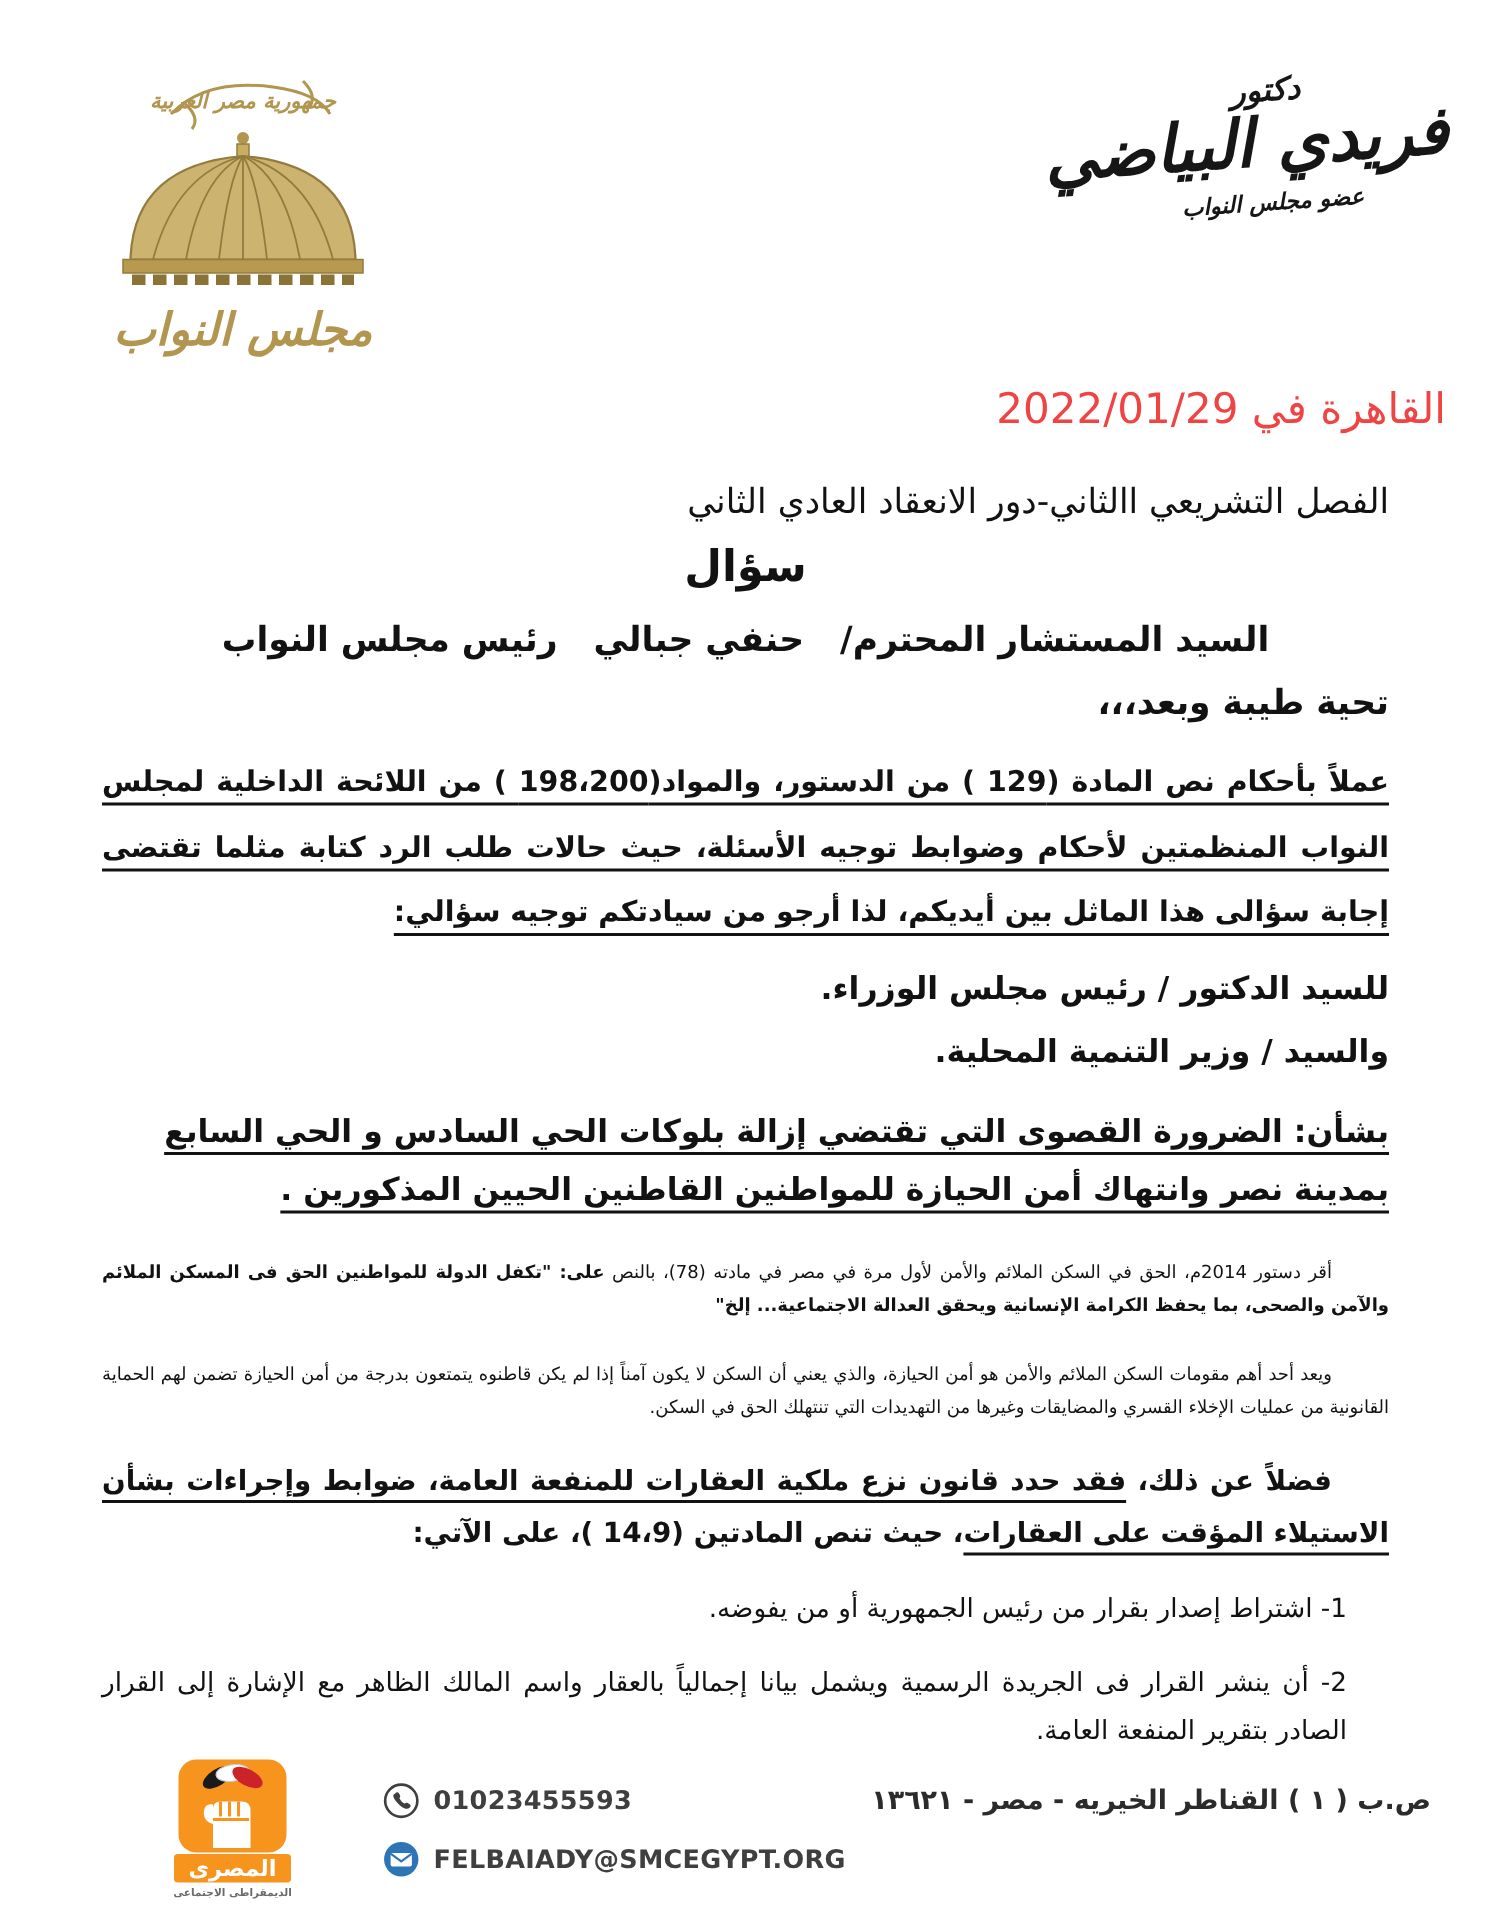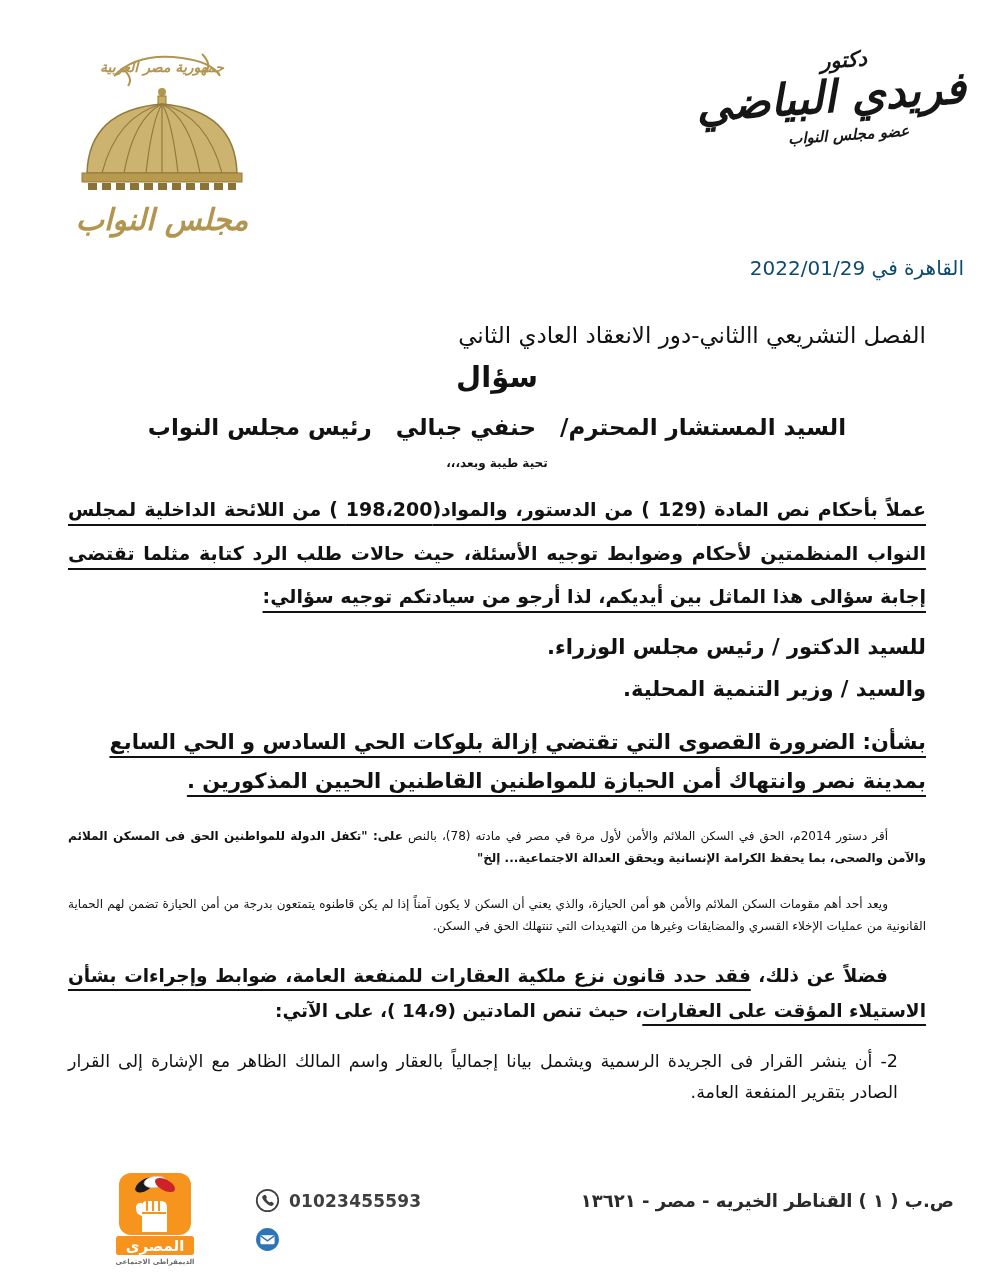--- a/index.html
+++ b/index.html
@@ -6,27 +6,27 @@
   .page{
     position:relative;width:994px;height:1280px;background:#ffffff;overflow:hidden;
     font-family:"DejaVu Sans","Liberation Sans",sans-serif;color:#111;
   }
   
   .parl-logo{position:absolute;top:38px;left:62px;width:200px;height:205px;}
   .signature{position:absolute;top:48px;right:28px;width:240px;text-align:center;direction:rtl;transform:rotate(-4deg);color:#161616;}
   .sig-title{font-size:21px;font-weight:bold;font-style:italic;}
   .sig-name{font-size:44px;font-weight:bold;font-style:italic;line-height:1.1;white-space:nowrap;}
   .sig-role{font-size:15px;font-weight:bold;font-style:italic;margin-top:6px;}
-  .date-line{position:absolute;top:256px;right:30px;font-size:20px;direction:rtl;color:#0c4a6e;}
+  .date-line{position:absolute;top:256px;right:30px;font-size:28px;direction:rtl;color:#ef4444;}
   
   .content{position:absolute;top:322px;right:68px;left:68px;direction:rtl;color:#121212;}
   .session-line{text-align:right;font-size:23px;}
   .doc-type{text-align:center;font-size:29px;font-weight:bold;text-underline-offset:6px;text-decoration-thickness:2.5px;margin-top:12px;}
   .addressee{text-align:center;font-size:23px;font-weight:bold;margin-top:20px;white-space:pre-wrap;}
-  .greeting{text-align:center;font-size:12px;font-weight:bold;margin-top:16px;}
+  .greeting{text-align:right;font-size:23px;font-weight:bold;margin-top:16px;}
   .legal-intro{margin-top:18px;font-size:19px;font-weight:bold;text-align:justify;line-height:2.3;
     text-decoration:underline;text-underline-offset:8px;text-decoration-thickness:2px;}
   .to-pm{font-size:21px;font-weight:bold;margin-top:16px;}
   .to-minister{font-size:21px;font-weight:bold;margin-top:18px;}
   .subject{text-align:right;font-size:21px;font-weight:bold;margin-top:22px;line-height:1.85;
     text-decoration:underline;text-underline-offset:7px;text-decoration-thickness:2px;}
   .para{font-size:12px;text-align:justify;line-height:1.85;margin-top:24px;text-indent:38px;}
   .para .q{font-weight:bold;}
   .para3{font-size:18.5px;font-weight:bold;text-align:justify;line-height:1.9;margin-top:20px;text-indent:38px;}
   .para3 u{text-underline-offset:7px;text-decoration-thickness:2px;}
@@ -85,20 +85,21 @@
     <div class="to-pm">للسيد الدكتور / رئيس مجلس الوزراء.</div>
     <div class="to-minister">والسيد / وزير التنمية المحلية.</div>
     <div class="subject">بشأن: الضرورة القصوى التي تقتضي إزالة بلوكات الحي السادس و الحي السابع بمدينة نصر وانتهاك أمن الحيازة للمواطنين القاطنين الحيين المذكورين .</div>
 
     <div class="para"><span>أقر دستور 2014م، الحق في السكن الملائم والأمن لأول مرة في مصر في مادته (78)، بالنص </span><span class="q">على: "تكفل الدولة للمواطنين الحق فى المسكن الملائم والآمن والصحى، بما يحفظ الكرامة الإنسانية ويحقق العدالة الاجتماعية... إلخ"</span></div>
 
     <div class="para">ويعد أحد أهم مقومات السكن الملائم والأمن هو أمن الحيازة، والذي يعني أن السكن لا يكون آمناً إذا لم يكن قاطنوه يتمتعون بدرجة من أمن الحيازة تضمن لهم الحماية القانونية من عمليات الإخلاء القسري والمضايقات وغيرها من التهديدات التي تنتهلك الحق في السكن.</div>
 
     <div class="para3"><span>فضلاً عن ذلك، </span><u>فقد حدد قانون نزع ملكية العقارات للمنفعة العامة، ضوابط وإجراءات بشأن الاستيلاء المؤقت على العقارات</u><span>، حيث تنص المادتين (14،9 )، على الآتي:</span></div>
 
+    <div class="item">1- اشتراط إصدار بقرار من رئيس الجمهورية أو من يفوضه.</div>
     <div class="item">2- أن ينشر القرار فى الجريدة الرسمية ويشمل بيانا إجمالياً بالعقار واسم المالك الظاهر مع الإشارة إلى القرار الصادر بتقرير المنفعة العامة.</div>
   </div>
 
   <svg class="party-logo" viewBox="0 0 125 100">
     <rect x="27" y="1" width="72" height="62" rx="12" fill="#f7941d"></rect>
     <g>
       <ellipse cx="53" cy="13" rx="11" ry="5.5" fill="#1a1a1a" transform="rotate(-32 53 13)"></ellipse>
       <ellipse cx="63" cy="10" rx="11" ry="5.5" fill="#ffffff" stroke="#cccccc" stroke-width="0.8" transform="rotate(-8 63 10)"></ellipse>
       <ellipse cx="73" cy="13" rx="11" ry="5.5" fill="#cc2229" transform="rotate(28 73 13)"></ellipse>
     </g>
@@ -128,17 +129,18 @@
       </div>
       <div class="addr">ص.ب ( ١ ) القناطر الخيريه - مصر - ١٣٦٢١</div>
     </div>
     <div class="footer-row">
       <div class="contact">
         <svg class="cicon" viewBox="0 0 24 24">
           <circle cx="12" cy="12" r="11" fill="#2e75b6"></circle>
           <rect x="5.2" y="8" width="13.6" height="8.6" rx="1.3" fill="#ffffff"></rect>
           <path d="M5.4 8.6 12 13.4 18.6 8.6" fill="none" stroke="#2e75b6" stroke-width="1.4"></path>
         </svg>
+        <span>FELBAIADY@SMCEGYPT.ORG</span>
       </div>
     </div>
   </div>
 
 </div>
 
 </body></html>

